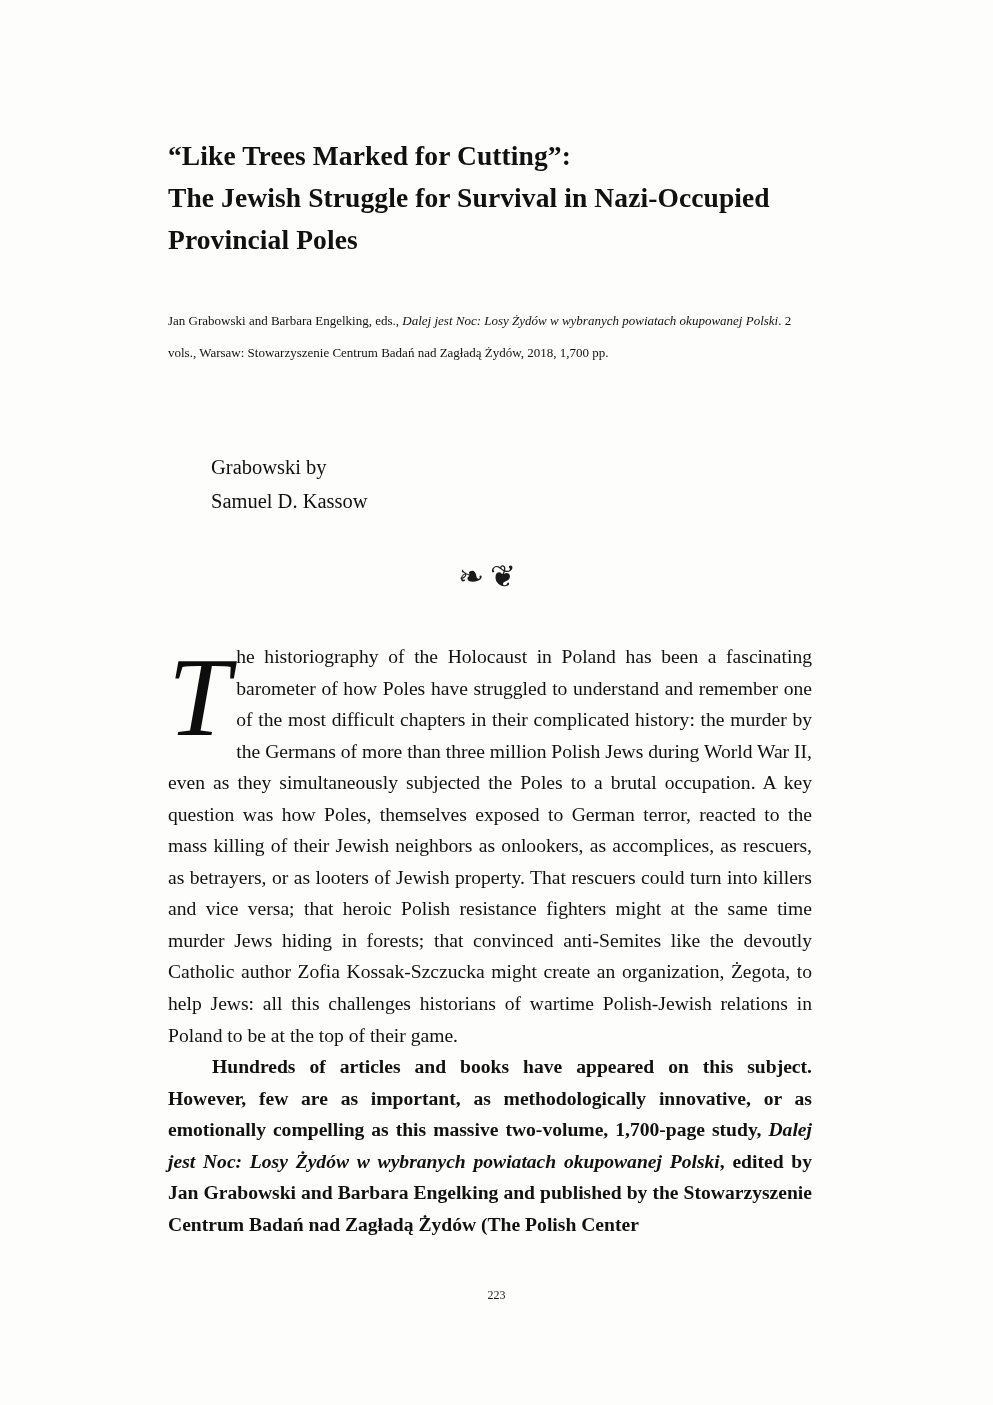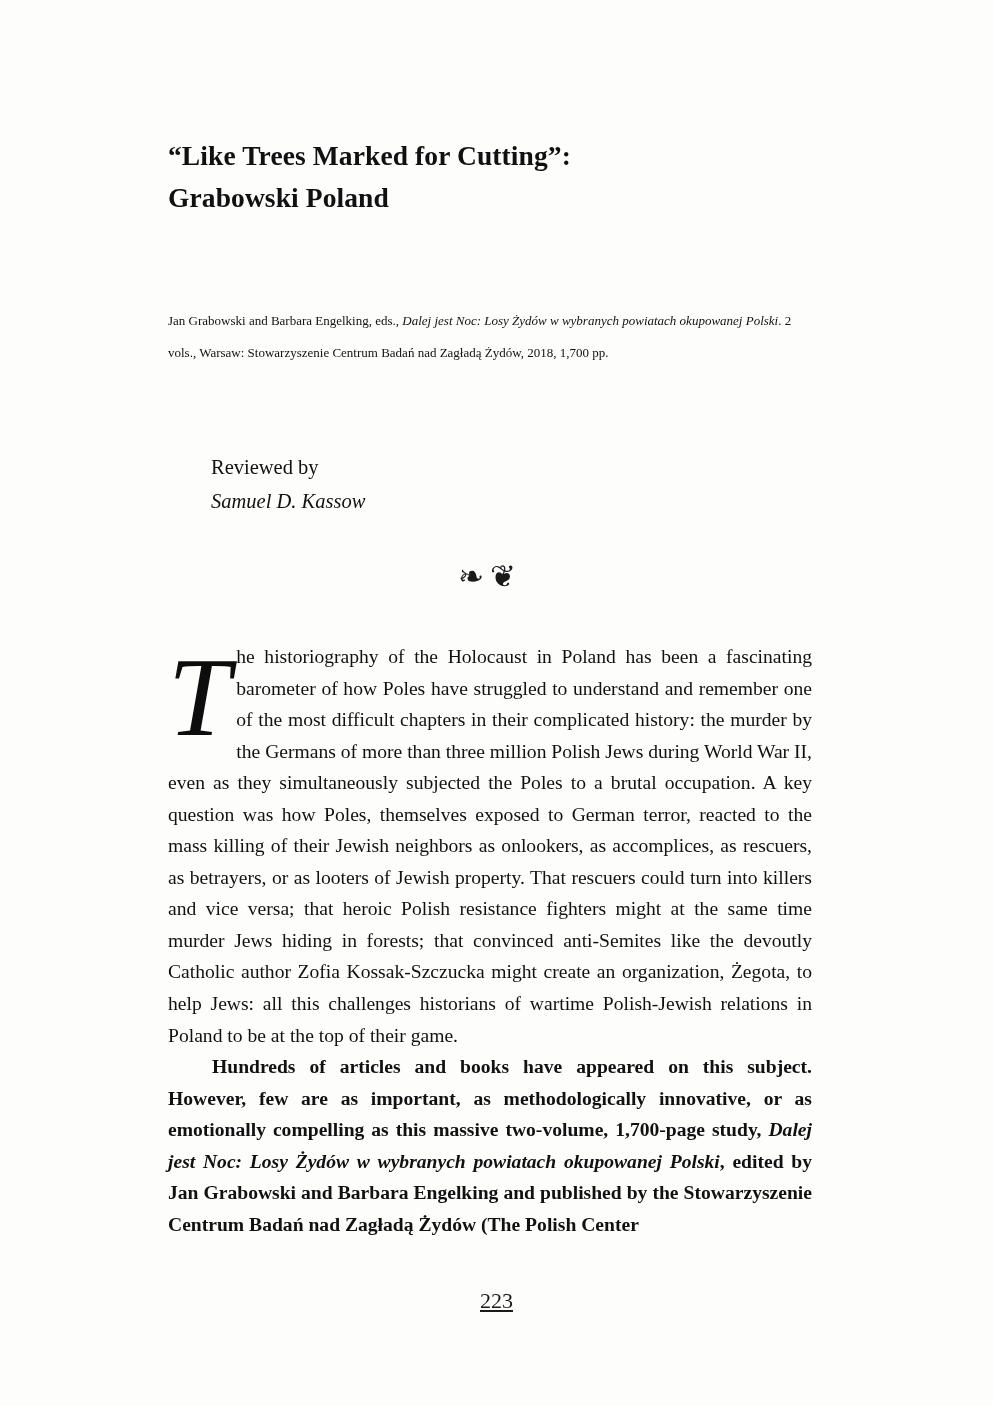--- a/index.html
+++ b/index.html
@@ -46,21 +46,21 @@
 
   
   .reviewer {
     top: 450px;
     left: 211px;
     width: 600px;
     font-size: 20.5px;
     line-height: 34px;
   }
   .reviewer .rev-by { display: block; }
-  .reviewer .rev-name { display: block; font-style: italic; }
+  .reviewer .rev-name { display: block; }
 
   
   .ornament {
     top: 556px;
     left: 168px;
     width: 644px;
     text-align: center;
     font-size: 31px;
     line-height: 40px;
     color: #1a1a1a;
@@ -96,39 +96,39 @@
   }
   .body-area i { font-style: italic; }
 
   
   .folio {
     position: absolute;
     left: 0;
     width: 993px;
     top: 1288px;
     text-align: center;
-    font-size: 22px;
+    font-size: 12px;
     color: #1a1a1a;
-    text-decoration: underline;
   }
 </style>
 </head>
 <body>
 
 <div class="page">
 
   <div class="block title">
     <span class="tline">“Like Trees Marked for Cutting”:</span>
-    <span class="tline">Grabowski Poland</span>
+    <span class="tline">The Jewish Struggle for Survival in Nazi-Occupied</span>
+    <span class="tline">Provincial Poles</span>
   </div>
 
   <div class="block citation"><span>Jan Grabowski and Barbara Engelking, eds., </span><i>Dalej jest Noc: Losy Żydów w wybranych powiatach okupowanej Polski</i><span>. 2 vols., Warsaw: Stowarzyszenie Centrum Badań nad Zagładą Żydów, 2018, 1,700 pp.</span></div>
 
   <div class="block reviewer">
-    <span class="rev-by">Reviewed by</span>
+    <span class="rev-by">Grabowski by</span>
     <span class="rev-name">Samuel D. Kassow</span>
   </div>
 
   <div class="block ornament">❧❦</div>
 
   <div class="block body-area">
     <p><span class="dropcap">T</span><span>he historiography of the Holocaust in Poland has been a fascinating barometer of how Poles have struggled to understand and remember one of the most difficult chapters in their complicated history: the murder by the Germans of more than three million Polish Jews during World War II, even as they simultaneously subjected the Poles to a brutal occupation. A key question was how Poles, themselves exposed to German terror, reacted to the mass killing of their Jewish neighbors as onlookers, as accomplices, as rescuers, as betrayers, or as looters of Jewish property. That rescuers could turn into killers and vice versa; that heroic Polish resistance fighters might at the same time murder Jews hiding in forests; that convinced anti-Semites like the devoutly Catholic author Zofia Kossak-Szczucka might create an organization, Żegota, to help Jews: all this challenges historians of wartime Polish-Jewish relations in Poland to be at the top of their game.</span></p>
     <p class="indent"><span>Hundreds of articles and books have appeared on this subject. However, few are as important, as methodologically innovative, or as emotionally compelling as this massive two-volume, 1,700-page study, </span><i>Dalej jest Noc: Losy Żydów w wybranych powiatach okupowanej Polski</i><span>, edited by Jan Grabowski and Barbara Engelking and published by the Stowarzyszenie Centrum Badań nad Zagładą Żydów (The Polish Center</span></p>
   </div>
 

